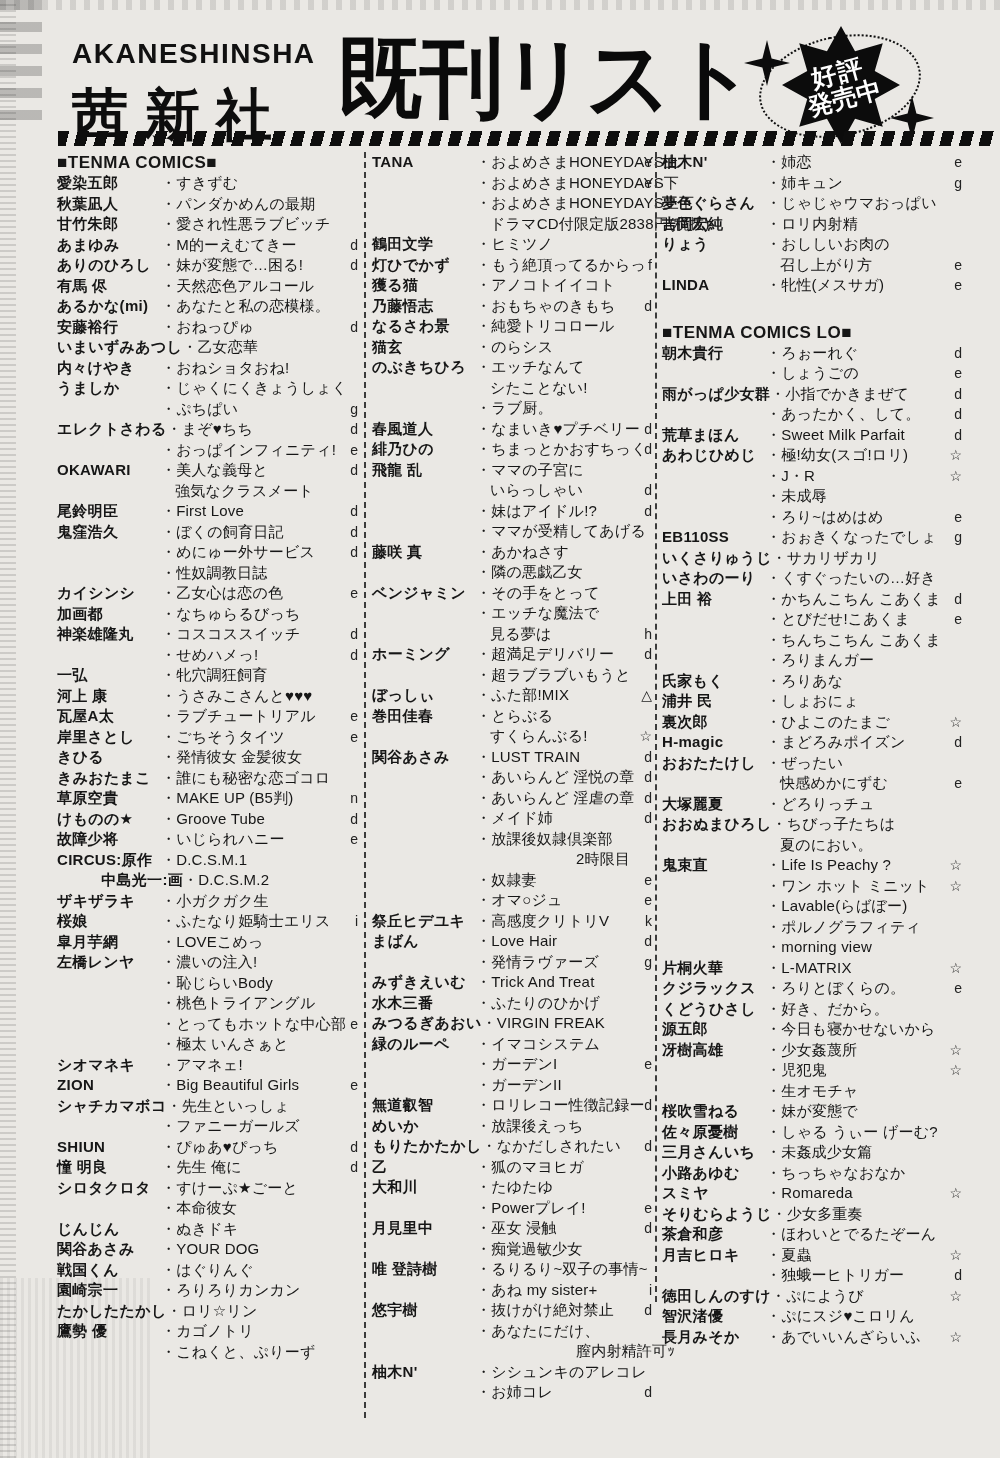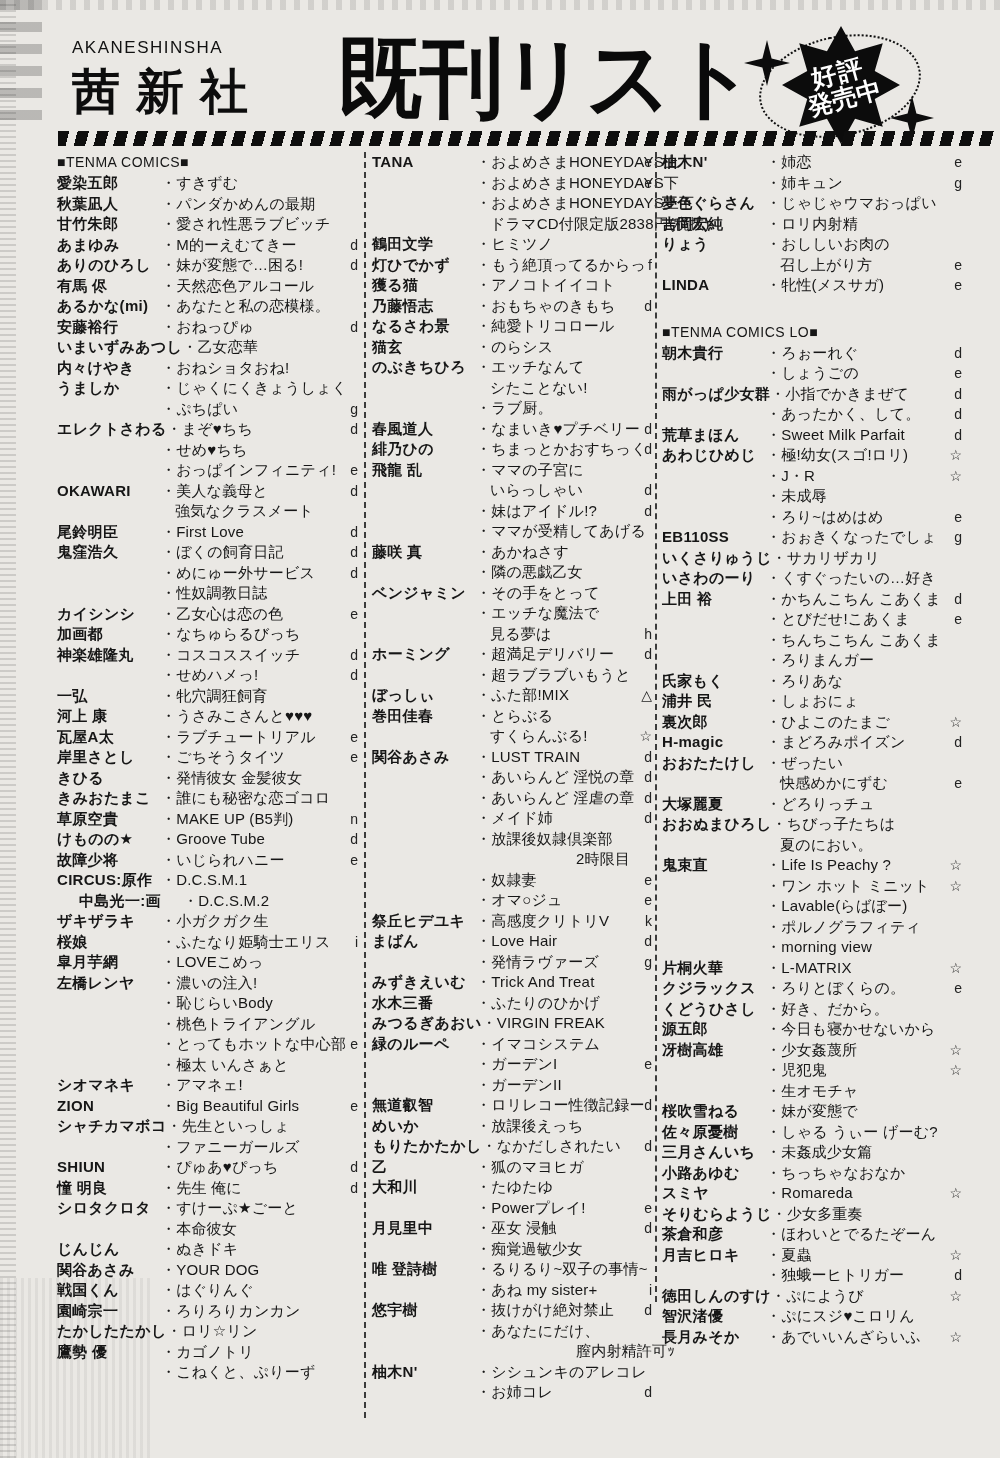--- a/index.html
+++ b/index.html
@@ -19,22 +19,22 @@
   .corner-blocks{position:absolute;left:0;top:0;width:42px;height:120px;
     background:repeating-linear-gradient(0deg,rgba(20,20,20,.5) 0 10px,transparent 10px 22px);
     opacity:.45;}
   .edge-bottom-left{position:absolute;left:0;bottom:0;width:150px;height:180px;
     background:repeating-linear-gradient(90deg,rgba(60,60,60,.12) 0 3px,transparent 3px 7px);
     opacity:.6;}
 
   
   .hdr{position:absolute;left:0;top:0;width:1000px;height:132px;}
   .logo{position:absolute;left:72px;top:38px;}
-  .logo-en{font-size:17px;letter-spacing:1.5px;font-weight:400;color:#111;}
-  .logo-jp{font-size:48px;font-weight:700;letter-spacing:16px;margin-top:2px;color:#0d0d0d;}
+  .logo-en{font-size:28px;letter-spacing:1.5px;font-weight:700;color:#111;}
+  .logo-jp{font-size:56px;font-weight:700;letter-spacing:16px;margin-top:8px;color:#0d0d0d;}
   .big-title{position:absolute;left:338px;top:22px;font-size:84px;font-weight:900;
     letter-spacing:-2px;color:#0a0a0a;transform:scaleY(1.05);white-space:nowrap;}
   
   .badge{position:absolute;left:740px;top:18px;width:200px;height:130px;}
   .badge .dotted{position:absolute;left:18px;top:18px;width:160px;height:96px;
     border:2px dotted #111;border-radius:50%;transform:rotate(-12deg);}
   .star8{position:absolute;left:42px;top:8px;width:118px;height:118px;background:#0c0c0c;
     clip-path:polygon(50% 0%,61.9% 21.4%,85.4% 14.6%,78.6% 38.1%,100% 50%,78.6% 61.9%,85.4% 85.4%,61.9% 78.6%,50% 100%,38.1% 78.6%,14.6% 85.4%,21.4% 61.9%,0% 50%,21.4% 38.1%,14.6% 14.6%,38.1% 21.4%);}
   .badge-text{position:absolute;left:42px;top:8px;width:118px;height:118px;display:flex;
     flex-direction:column;align-items:center;justify-content:center;transform:rotate(-15deg);
@@ -53,21 +53,21 @@
   
   .content{position:absolute;left:0;top:152px;width:1000px;}
   .col{position:absolute;top:0;}
   .col0{left:57px;width:303px;}
   .col1{left:372px;width:282px;}
   .col2{left:662px;width:302px;}
   .vsep{position:absolute;top:152px;width:0;border-left:2px dashed #3c3c3c;}
   .vsep1{left:364px;height:1266px;}
   .vsep2{left:655px;height:1150px;}
 
-  .sec{font-weight:400;font-size:14px;height:21px;line-height:21px;white-space:nowrap;letter-spacing:.5px;}
+  .sec{font-weight:700;font-size:17px;height:21px;line-height:21px;white-space:nowrap;letter-spacing:.5px;}
   .row{position:relative;height:20.5px;line-height:20.5px;font-size:15px;white-space:nowrap;display:flex;}
   .au{font-weight:700;min-width:104px;flex:0 0 auto;letter-spacing:.3px;}
   .ti{flex:0 1 auto;letter-spacing:.2px;}
   .row.c1 .ti{padding-left:14px;}
   .row.c2 .ti{padding-left:100px;}
   .mk{position:absolute;right:2px;top:0;font-size:14px;color:#222;}
   .spacer{height:26px;}
 </style>
 </head>
 <body>
@@ -160,25 +160,20 @@
         <span class="ti">・ぷちぱい</span>
         <span class="mk">g</span>
       </div>
       <div class="row">
         <span class="au">エレクトさわる</span>
         <span class="ti">・まぞ♥ちち</span>
         <span class="mk">d</span>
       </div>
       <div class="row">
         <span class="au"></span>
-        <span class="ti">・せめ♥ちち</span>
-        <span class="mk"></span>
-      </div>
-      <div class="row">
-        <span class="au"></span>
         <span class="ti">・おっぱインフィニティ!</span>
         <span class="mk">e</span>
       </div>
       <div class="row">
         <span class="au">OKAWARI</span>
         <span class="ti">・美人な義母と</span>
         <span class="mk">d</span>
       </div>
       <div class="row c1">
         <span class="au"></span>
@@ -269,21 +264,21 @@
         <span class="au">故障少将</span>
         <span class="ti">・いじられハニー</span>
         <span class="mk">e</span>
       </div>
       <div class="row">
         <span class="au">CIRCUS:原作</span>
         <span class="ti">・D.C.S.M.1</span>
         <span class="mk"></span>
       </div>
       <div class="row">
-        <span class="au" style="padding-left: 22px;">中島光一:画</span>
+        <span class="au" style="padding-left: 22px; text-align: right;">中島光一:画</span>
         <span class="ti">・D.C.S.M.2</span>
         <span class="mk"></span>
       </div>
       <div class="row">
         <span class="au">ザキザラキ</span>
         <span class="ti">・小ガクガク生</span>
         <span class="mk"></span>
       </div>
       <div class="row">
         <span class="au">桜娘</span>

